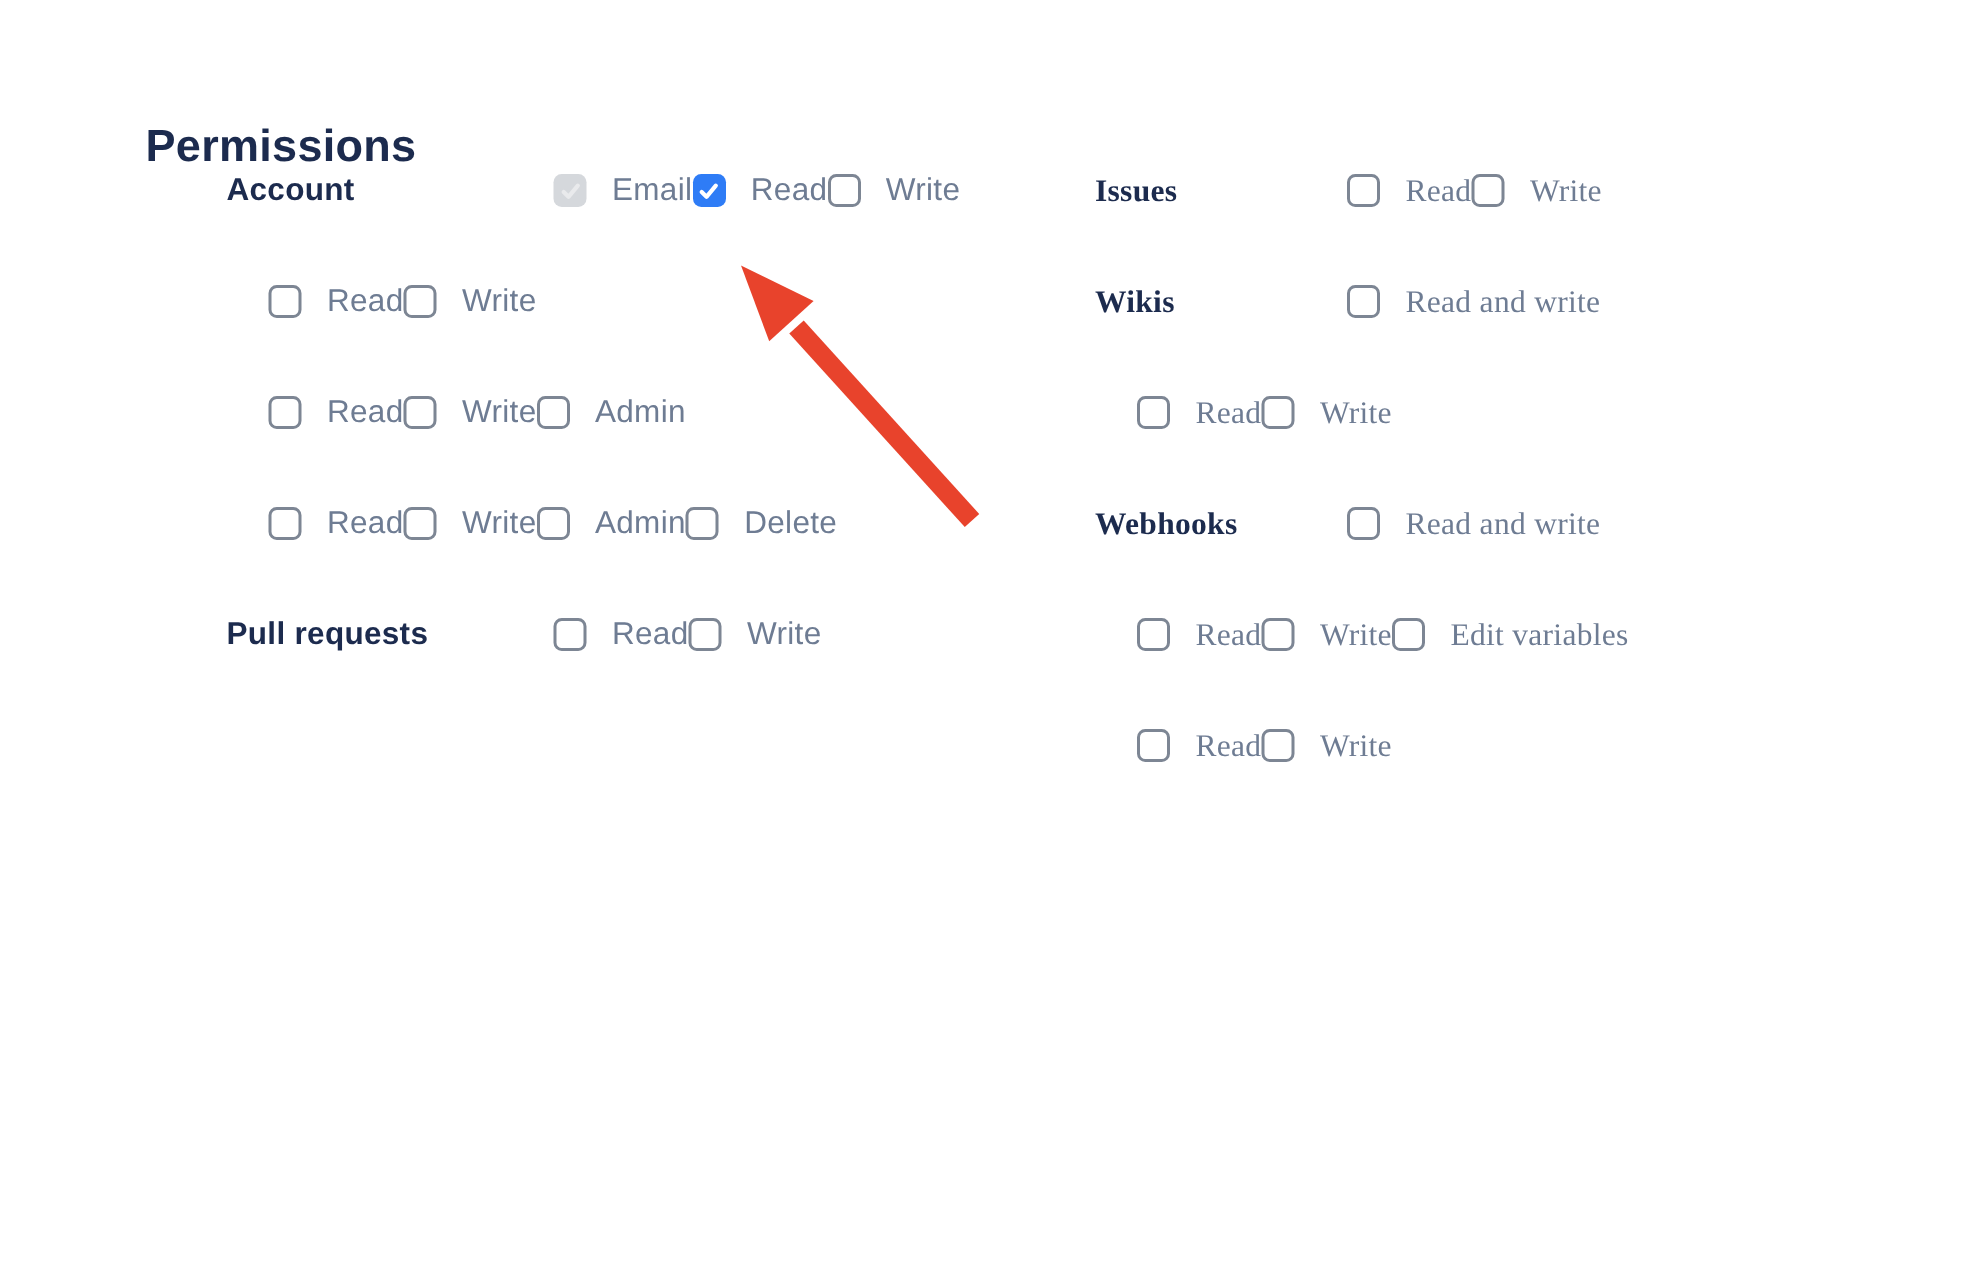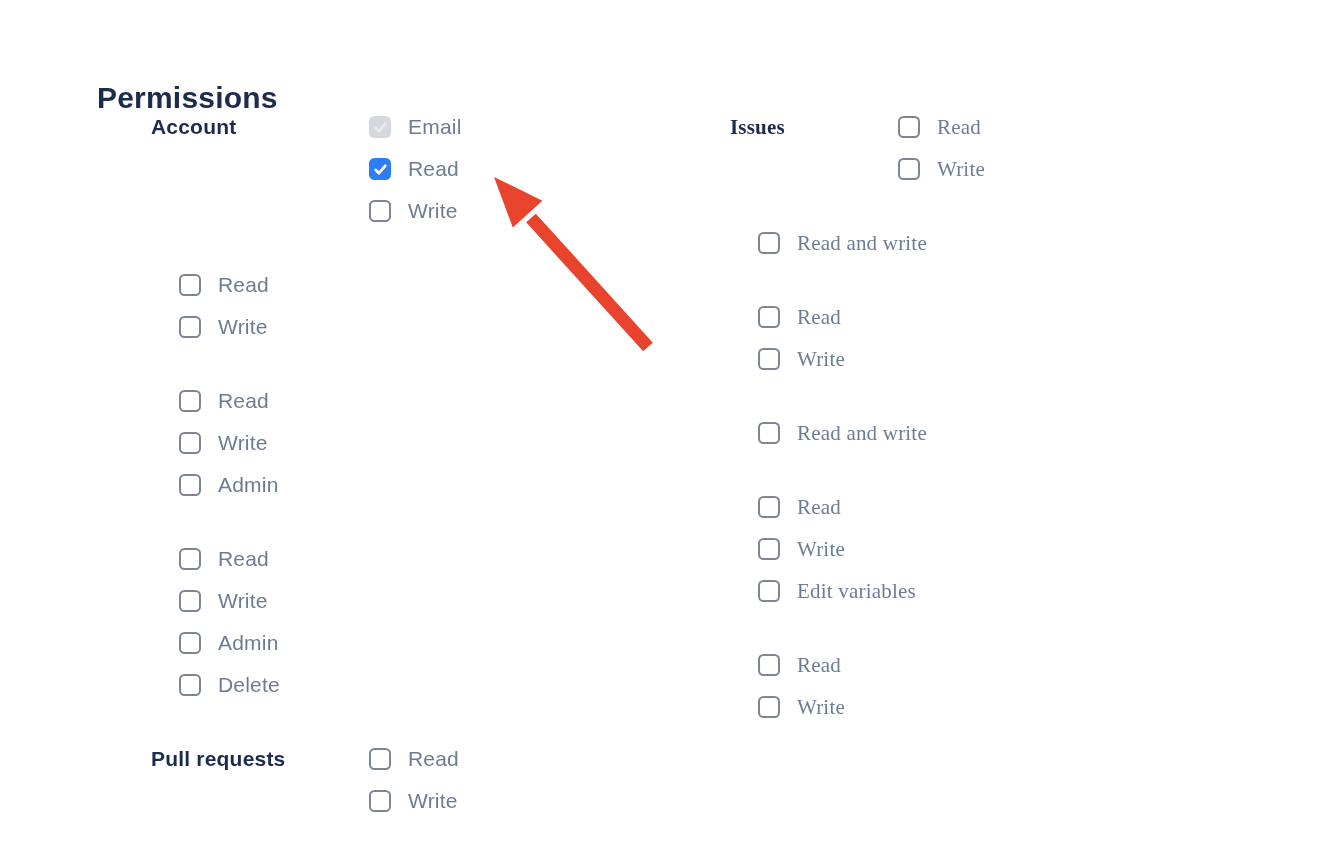--- a/index.html
+++ b/index.html
@@ -27,21 +27,21 @@
   .perm-col.left{left:151px;}
   .perm-col.right{left:730px;font-family:Liberation Serif, serif;}
   .perm-group{display:flex;margin-bottom:32px;}
   .group-label{
     flex:0 0 auto;
     font-size:21px;font-weight:bold;color:var(--heading);
     line-height:32px;margin-top:5px;letter-spacing:.2px;
   }
   .perm-col.left  .group-label{width:190px;}
   .perm-col.right .group-label{width:140px;}
-  .options{margin-left:28px;display:flex;flex-direction:column;}
+  .options{margin-left:28px;display:flex;flex-direction:row;}
   .option-row{height:42px;display:flex;align-items:center;}
   .cb{
     width:22px;height:22px;border-radius:5.5px;box-sizing:border-box;
     background:#fff;border:2px solid var(--cb-border);
     display:inline-flex;align-items:center;justify-content:center;
     flex:0 0 auto;cursor:pointer;
   }
   .cb.checked{border:none;background:var(--accent);color:#fff;}
   .cb.checked.disabled{background:var(--cb-disabled-bg);color:var(--cb-disabled-check);cursor:default;}
   .cb svg{width:15px;height:15px;display:block;}
@@ -157,40 +157,42 @@
           <span class="cb" role="checkbox" aria-checked="false"></span>
           <label class="opt-label">Read</label>
         </div>
         <div class="option-row">
           <span class="cb" role="checkbox" aria-checked="false"></span>
           <label class="opt-label">Write</label>
         </div>
       </div>
     </div>
     <div class="perm-group">
+      <div class="group-label">Wikis</div>
       <div class="options">
         <div class="option-row">
           <span class="cb" role="checkbox" aria-checked="false"></span>
           <label class="opt-label">Read and write</label>
         </div>
       </div>
     </div>
     <div class="perm-group">
       <div class="options">
         <div class="option-row">
           <span class="cb" role="checkbox" aria-checked="false"></span>
           <label class="opt-label">Read</label>
         </div>
         <div class="option-row">
           <span class="cb" role="checkbox" aria-checked="false"></span>
           <label class="opt-label">Write</label>
         </div>
       </div>
     </div>
     <div class="perm-group">
+      <div class="group-label">Webhooks</div>
       <div class="options">
         <div class="option-row">
           <span class="cb" role="checkbox" aria-checked="false"></span>
           <label class="opt-label">Read and write</label>
         </div>
       </div>
     </div>
     <div class="perm-group">
       <div class="options">
         <div class="option-row">

